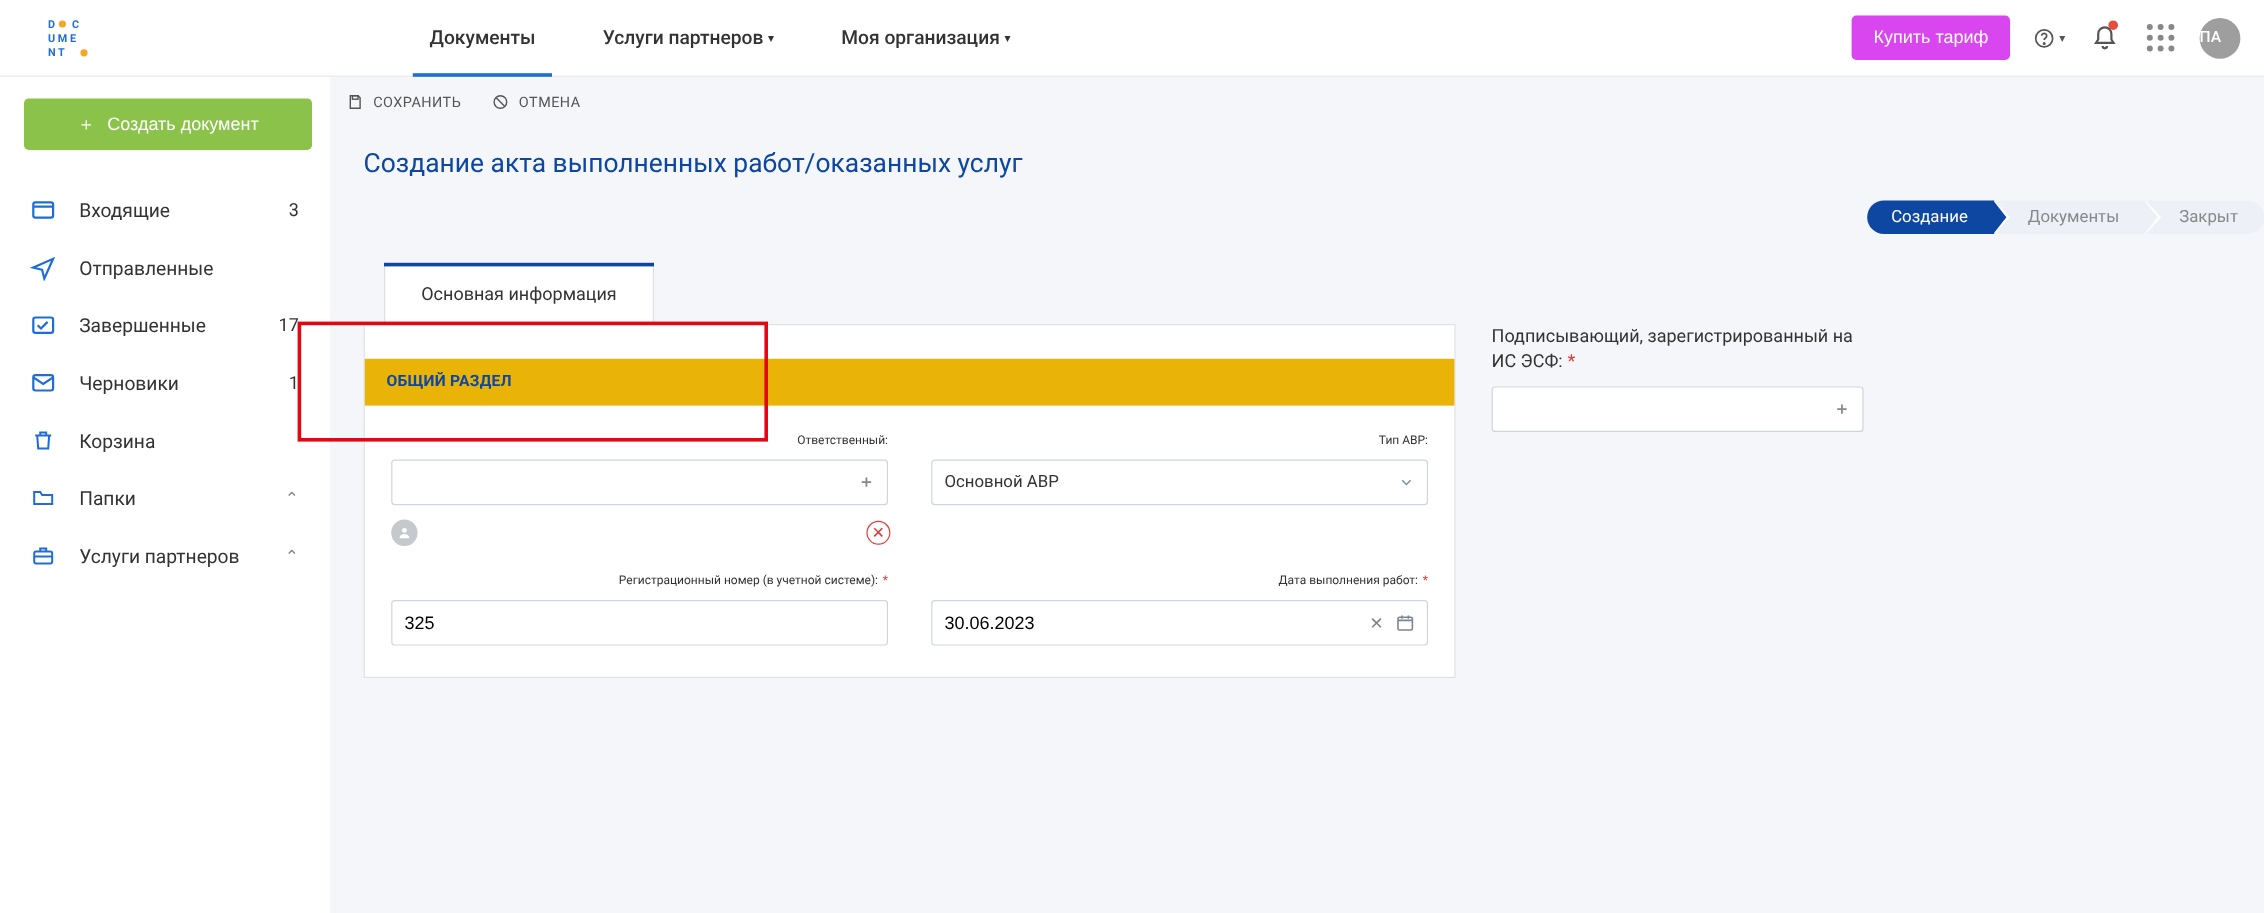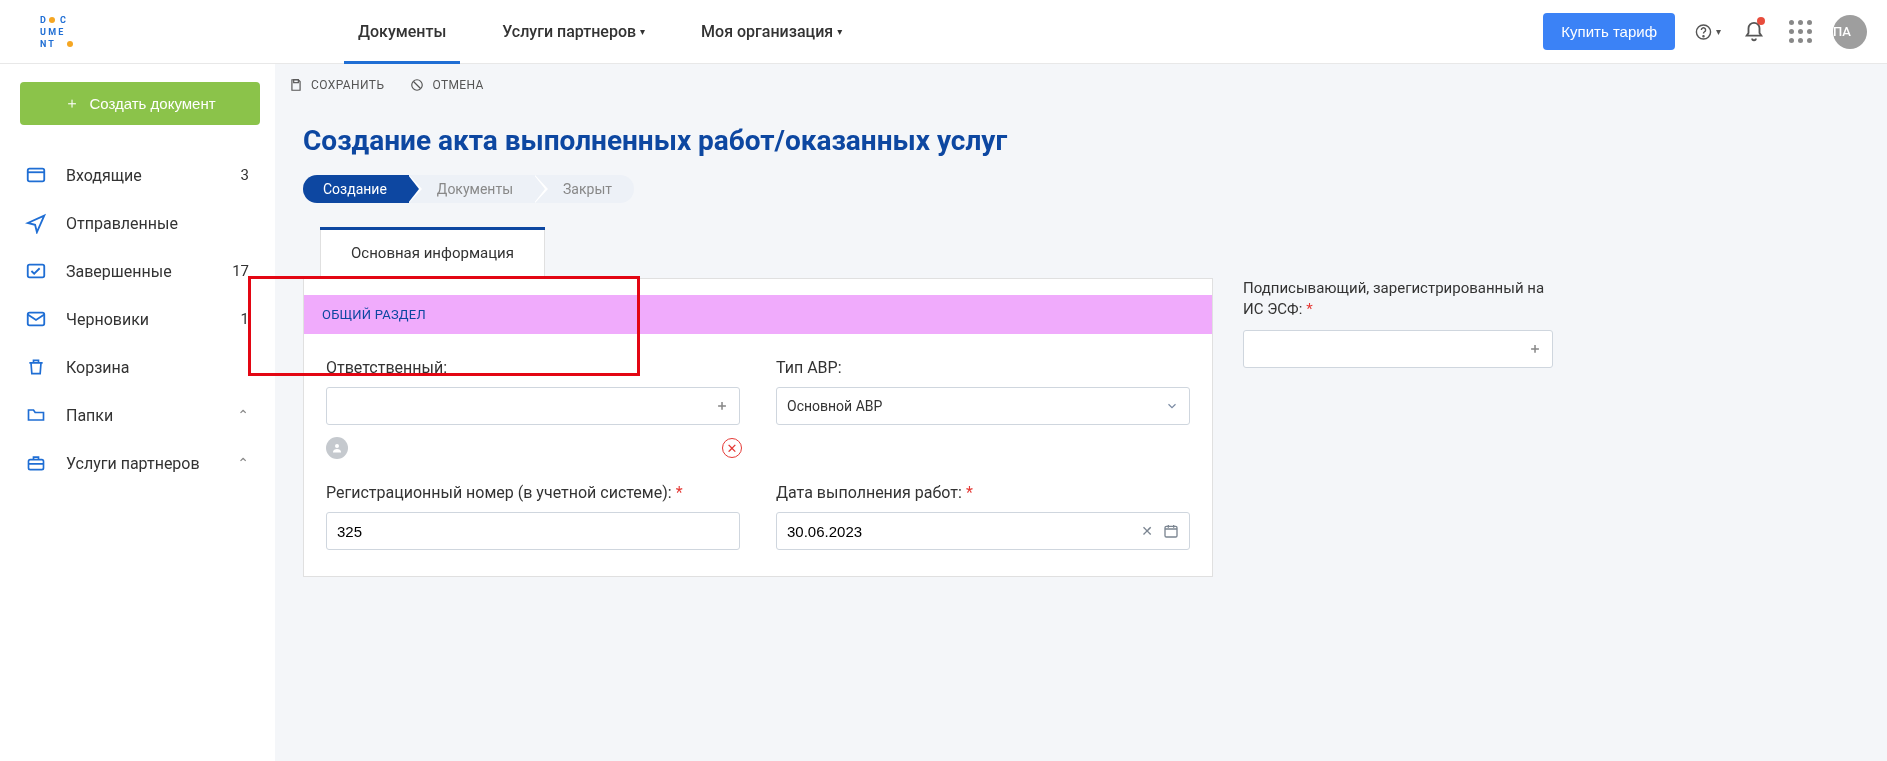--- a/index.html
+++ b/index.html
@@ -51,21 +51,21 @@
   background:#1f6ed4;
 }
 .nav-caret { font-size:10px; margin-left:4px; }
 .header-right {
   margin-left:auto;
   display:flex;
   align-items:center;
   gap:20px;
 }
 .buy-btn {
-  background:#3b82f6;
+  background:#d946ef;
   color:#fff;
   border:none;
   border-radius:4px;
   padding:10px 18px;
   font-size:15px;
   font-weight:500;
   cursor:pointer;
 }
 .hdr-icon {
   width:26px; height:26px;
@@ -161,27 +161,28 @@
   align-items:center;
   gap:8px;
   font-size:12px;
   color:#555;
   letter-spacing:0.4px;
   cursor:pointer;
   justify-content:flex-end;
 }
 .page-title {
   color:#0d47a1;
-  font-size:28px;
-  font-weight:700;
+  font-size:22px;
+  font-weight:400;
   margin:18px 0 18px 28px;
 }
 .steps {
   display:flex;
   margin:0 0 24px 28px;
+  justify-content:flex-end;
 }
 .step {
   position:relative;
   height:28px;
   display:flex;
   align-items:center;
   padding:0 22px 0 28px;
   font-size:14px;
   color:#888;
   background:#edf1f7;
@@ -249,39 +250,40 @@
 .highlight-box {
   position:absolute;
   border:3px solid #e30613;
   top:-3px;
   left:-56px;
   width:392px;
   height:100px;
   pointer-events:none;
 }
 .section-header {
-  background:#f0abfc;
+  background:#eab308;
   color:#0d47a1;
-  font-weight:400;
+  font-weight:700;
   font-size:13px;
   letter-spacing:0.2px;
   padding:12px 18px;
-  margin-top:16px;
+  margin-top:28px;
 }
 .form-row {
   display:flex;
   gap:36px;
   padding:0 22px;
   margin-top:24px;
 }
 .field { flex:1; display:flex; flex-direction:column; }
 .field-label {
-  font-size:16px;
+  font-size:10px;
   color:#333;
   margin-bottom:10px;
+  text-align:right;
 }
 .req { color:#e53935; margin-left:4px; }
 .input-like {
   border:1px solid #cfd6de;
   border-radius:3px;
   height:38px;
   display:flex;
   align-items:center;
   padding:0 10px;
   background:#fff;

